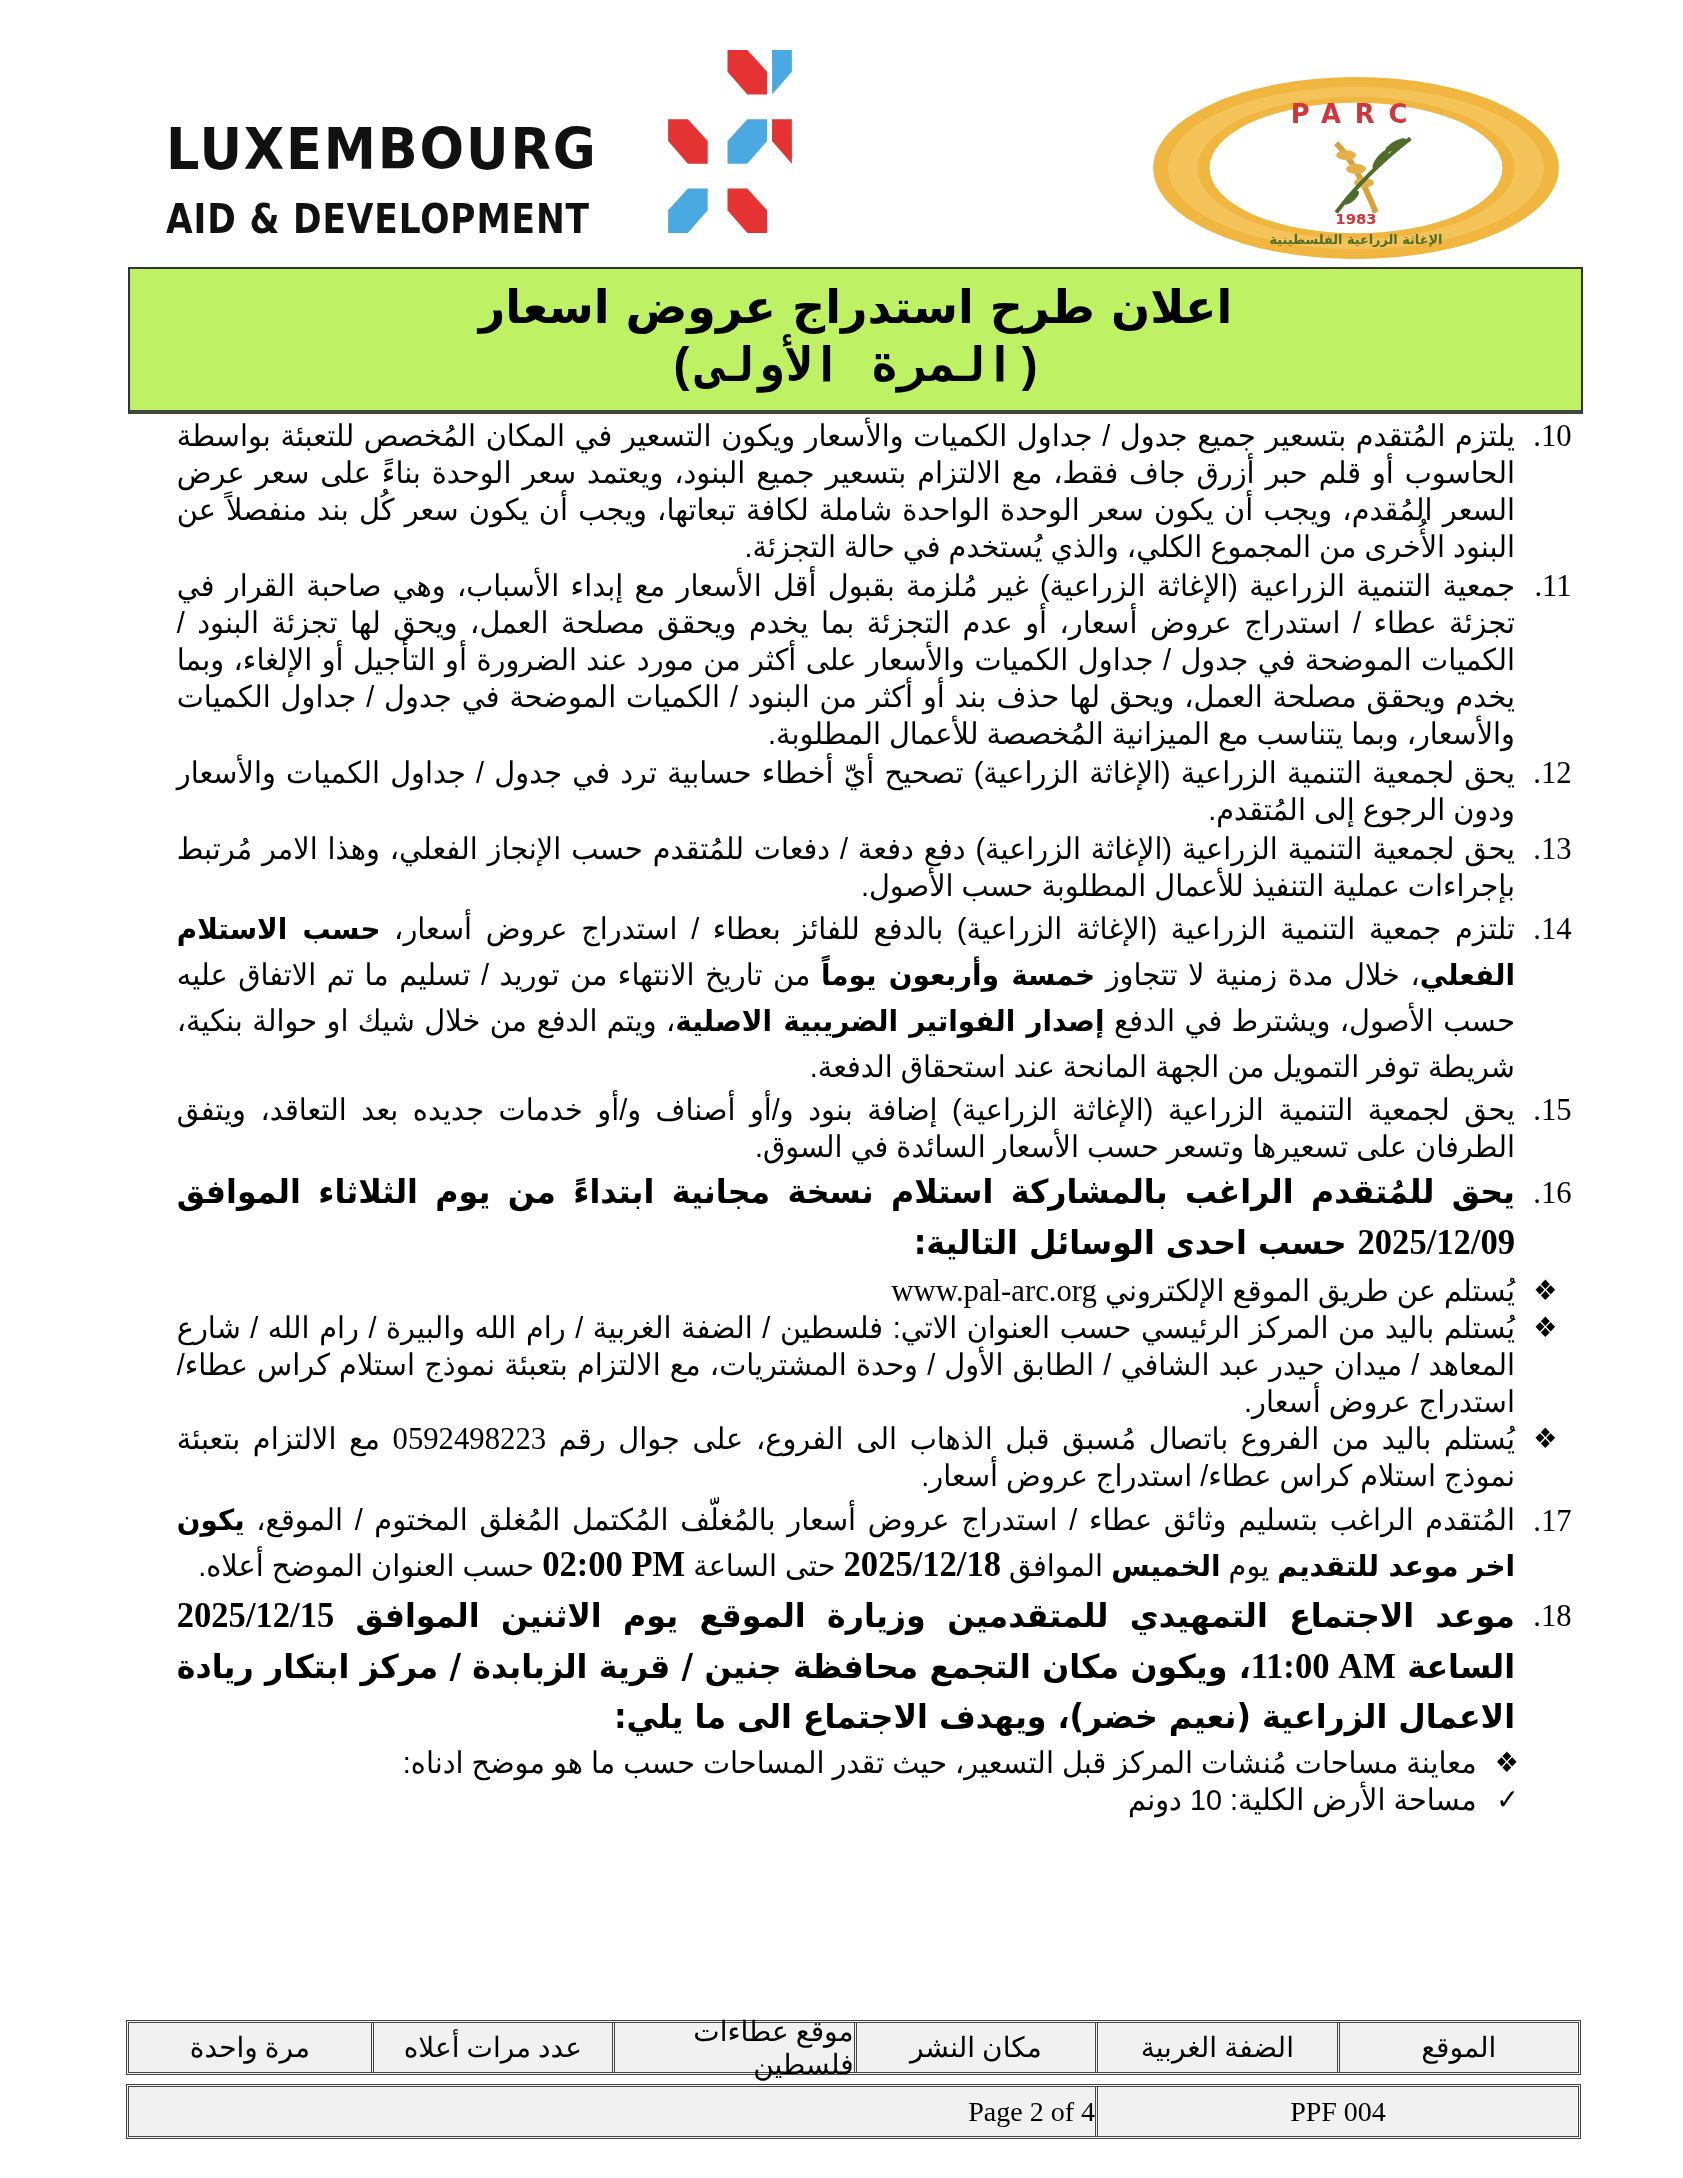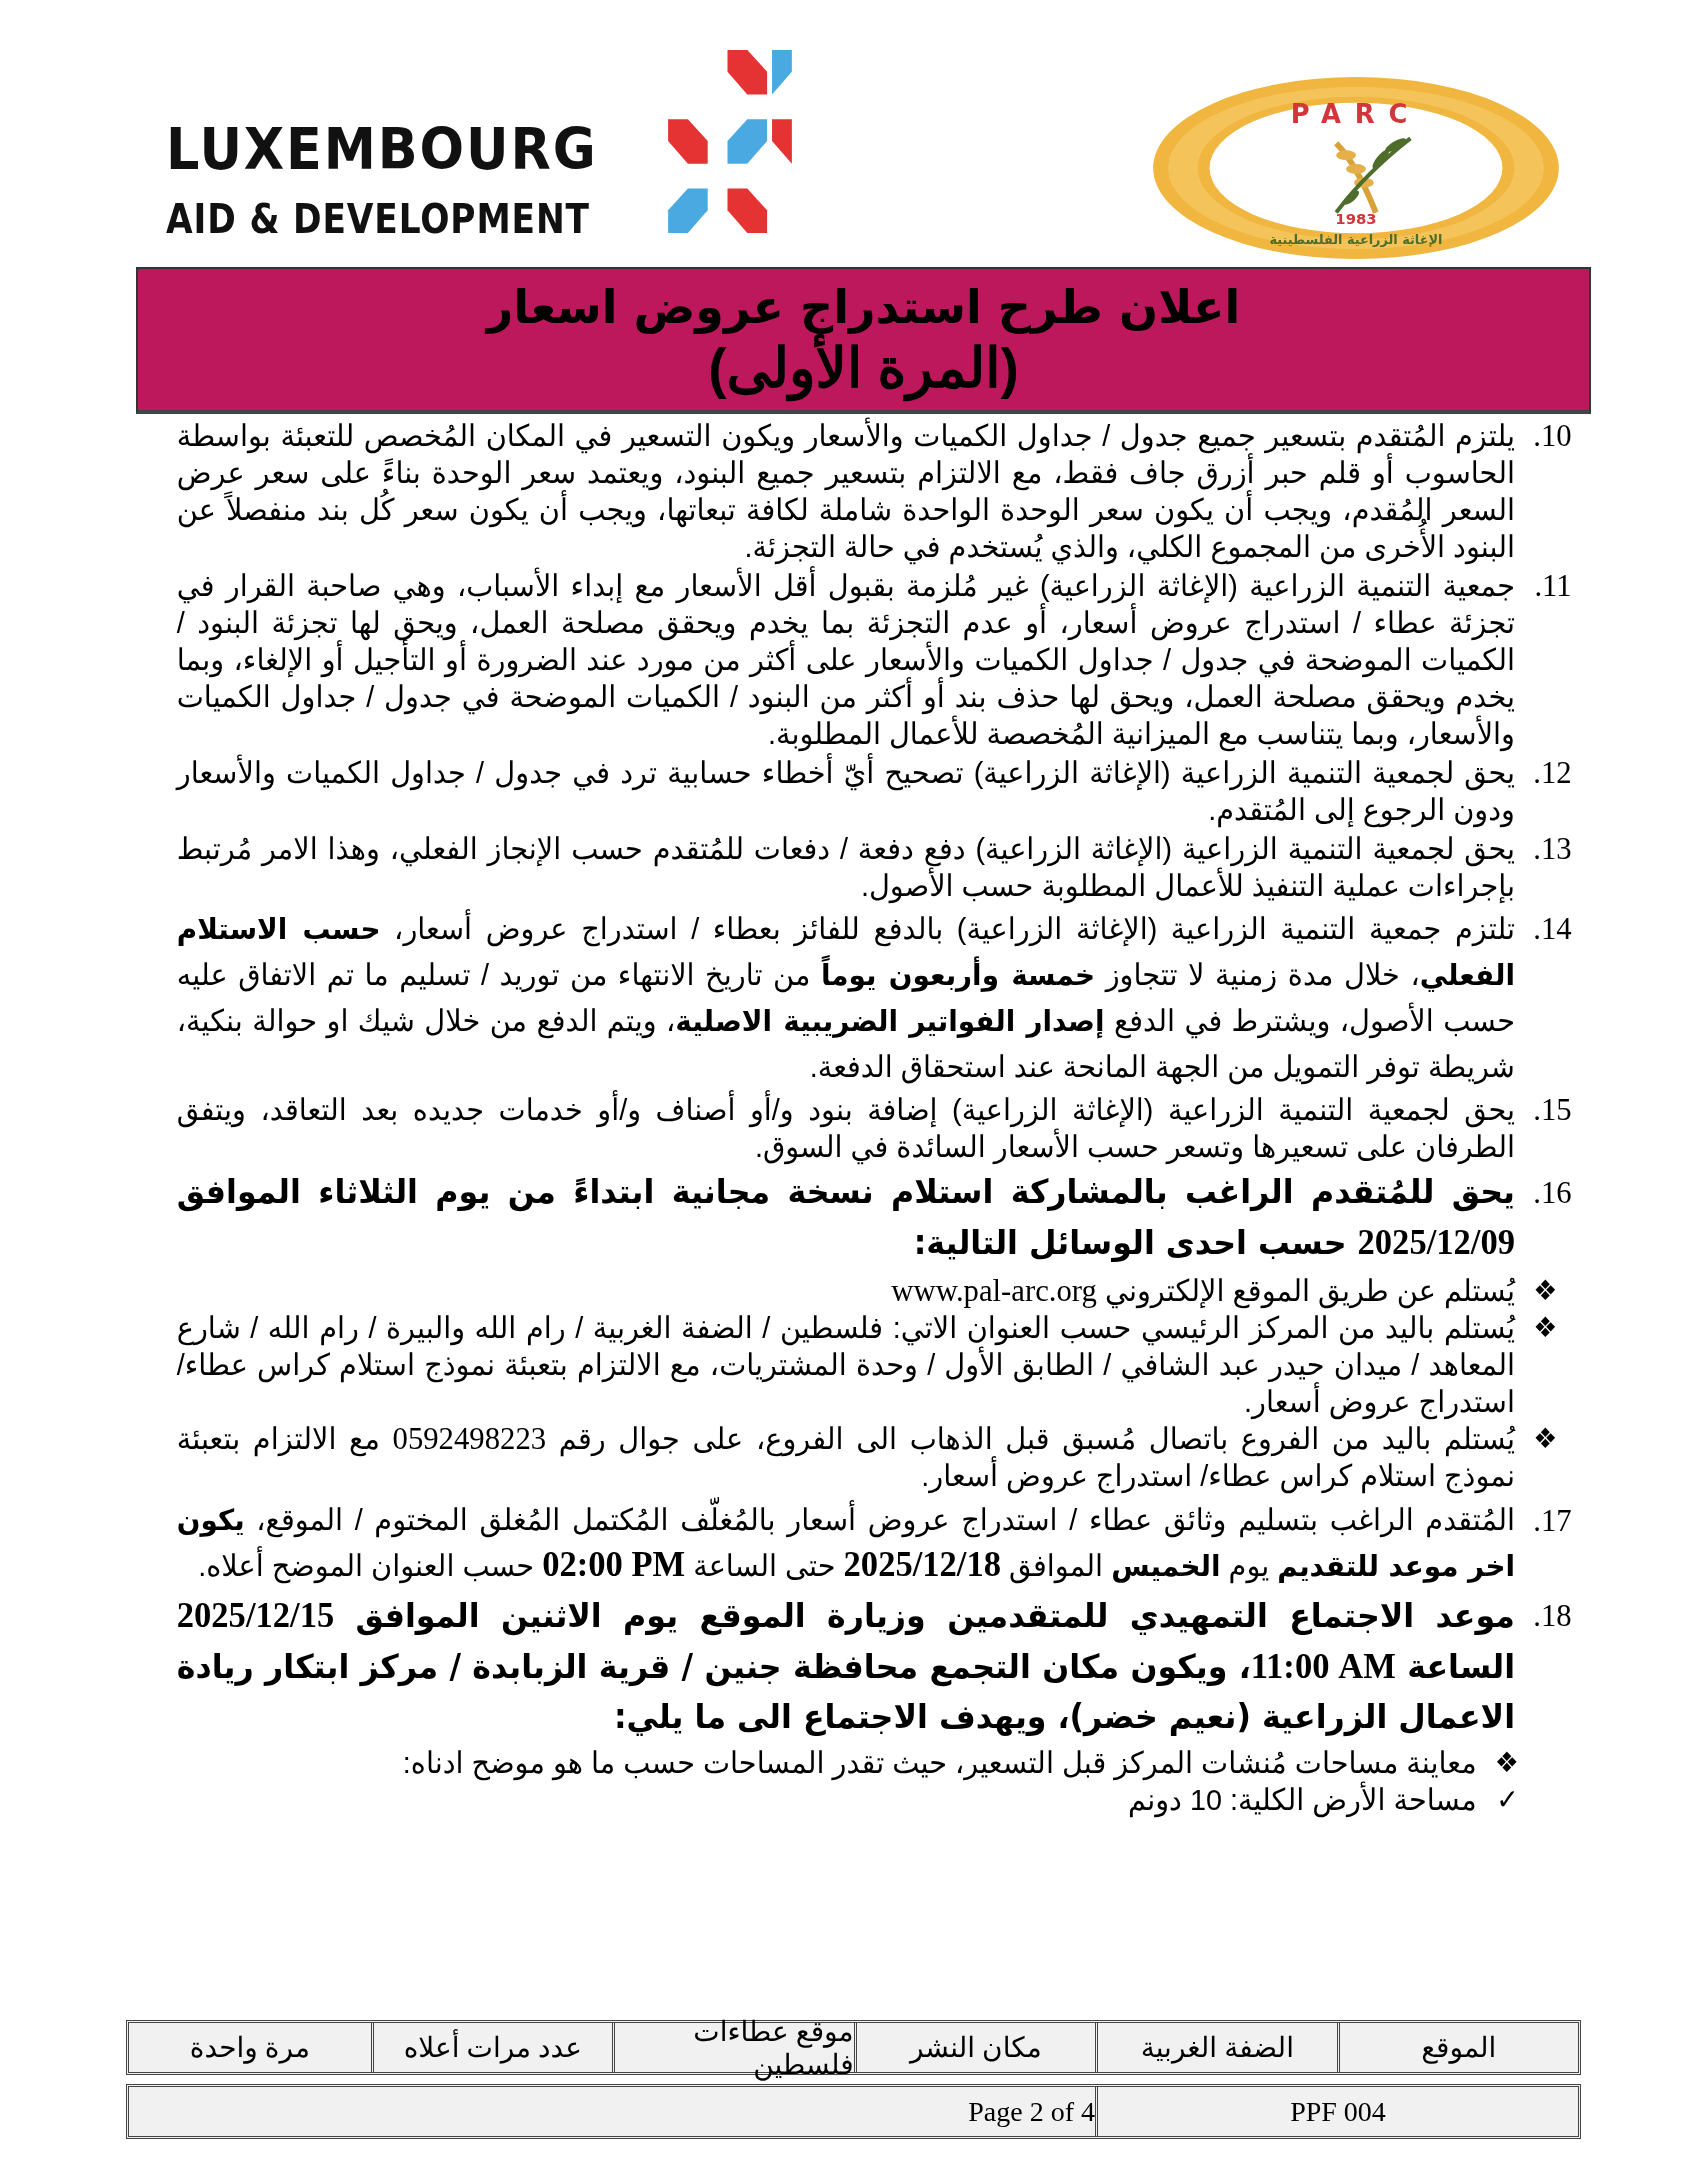--- a/index.html
+++ b/index.html
@@ -8,23 +8,23 @@
 
   
   .lux-logo { position:absolute; left:158px; top:18px; width:634px; height:198px; }
   .lux-text1 { position:absolute; left:8px; top:69px; font-family:"DejaVu Sans",sans-serif; font-weight:bold; font-size:57px; letter-spacing:2px; transform:scaleX(0.92); transform-origin:left top; color:#111; }
   .lux-text2 { position:absolute; left:8px; top:149px; font-family:"DejaVu Sans",sans-serif; font-weight:bold; font-size:40px; letter-spacing:1px; transform:scaleX(0.86); transform-origin:left top; color:#111; }
   .lux-mark { position:absolute; left:495px; top:0px; width:149px; height:198px; }
 
   .parc-logo { position:absolute; left:1148px; top:45px; width:416px; height:188px; }
 
   
-  .title-box { position:absolute; left:136px; top:238px; width:1455px; height:147px; background:#be185d; border:2px solid #333; border-bottom:4px solid #444; box-sizing:border-box; text-align:center; direction:rtl; }
+  .title-box { position:absolute; left:128px; top:238px; width:1455px; height:147px; background:#bef264; border:2px solid #333; border-bottom:4px solid #444; box-sizing:border-box; text-align:center; direction:rtl; }
   .title-line1 { font-family:"DejaVu Sans",sans-serif; font-weight:bold; font-size:46px; line-height:61px; margin-top:8px; }
-  .title-line2 { font-family:Liberation Sans, sans-serif; font-weight:bold; font-size:55px; line-height:61px; }
+  .title-line2 { font-family:Liberation Mono, monospace; font-weight:bold; font-size:48px; line-height:61px; }
 
   
   .body { position:absolute; left:121px; top:388px; width:1394px; direction:rtl; text-align:justify; font-family:"Liberation Sans",sans-serif; font-size:30px; line-height:37px; transform:scaleX(0.96); transform-origin:right top; right:99px; left:auto; }
   .item { position:relative; padding-right:0; margin:0 0 2px 0; }
   .item .num { position:absolute; right:-59px; top:0; direction:ltr; font-family:"Liberation Serif",serif; font-size:32px; }
   .item p { margin:0; }
   .b { font-weight:bold; font-family:"DejaVu Sans",sans-serif; font-size:29px; }
   .big { font-weight:bold; font-family:"DejaVu Sans",sans-serif; font-size:33px; line-height:50px; }
   .big .num { font-weight:normal; }
   .lat { font-family:"Liberation Serif",serif; }

